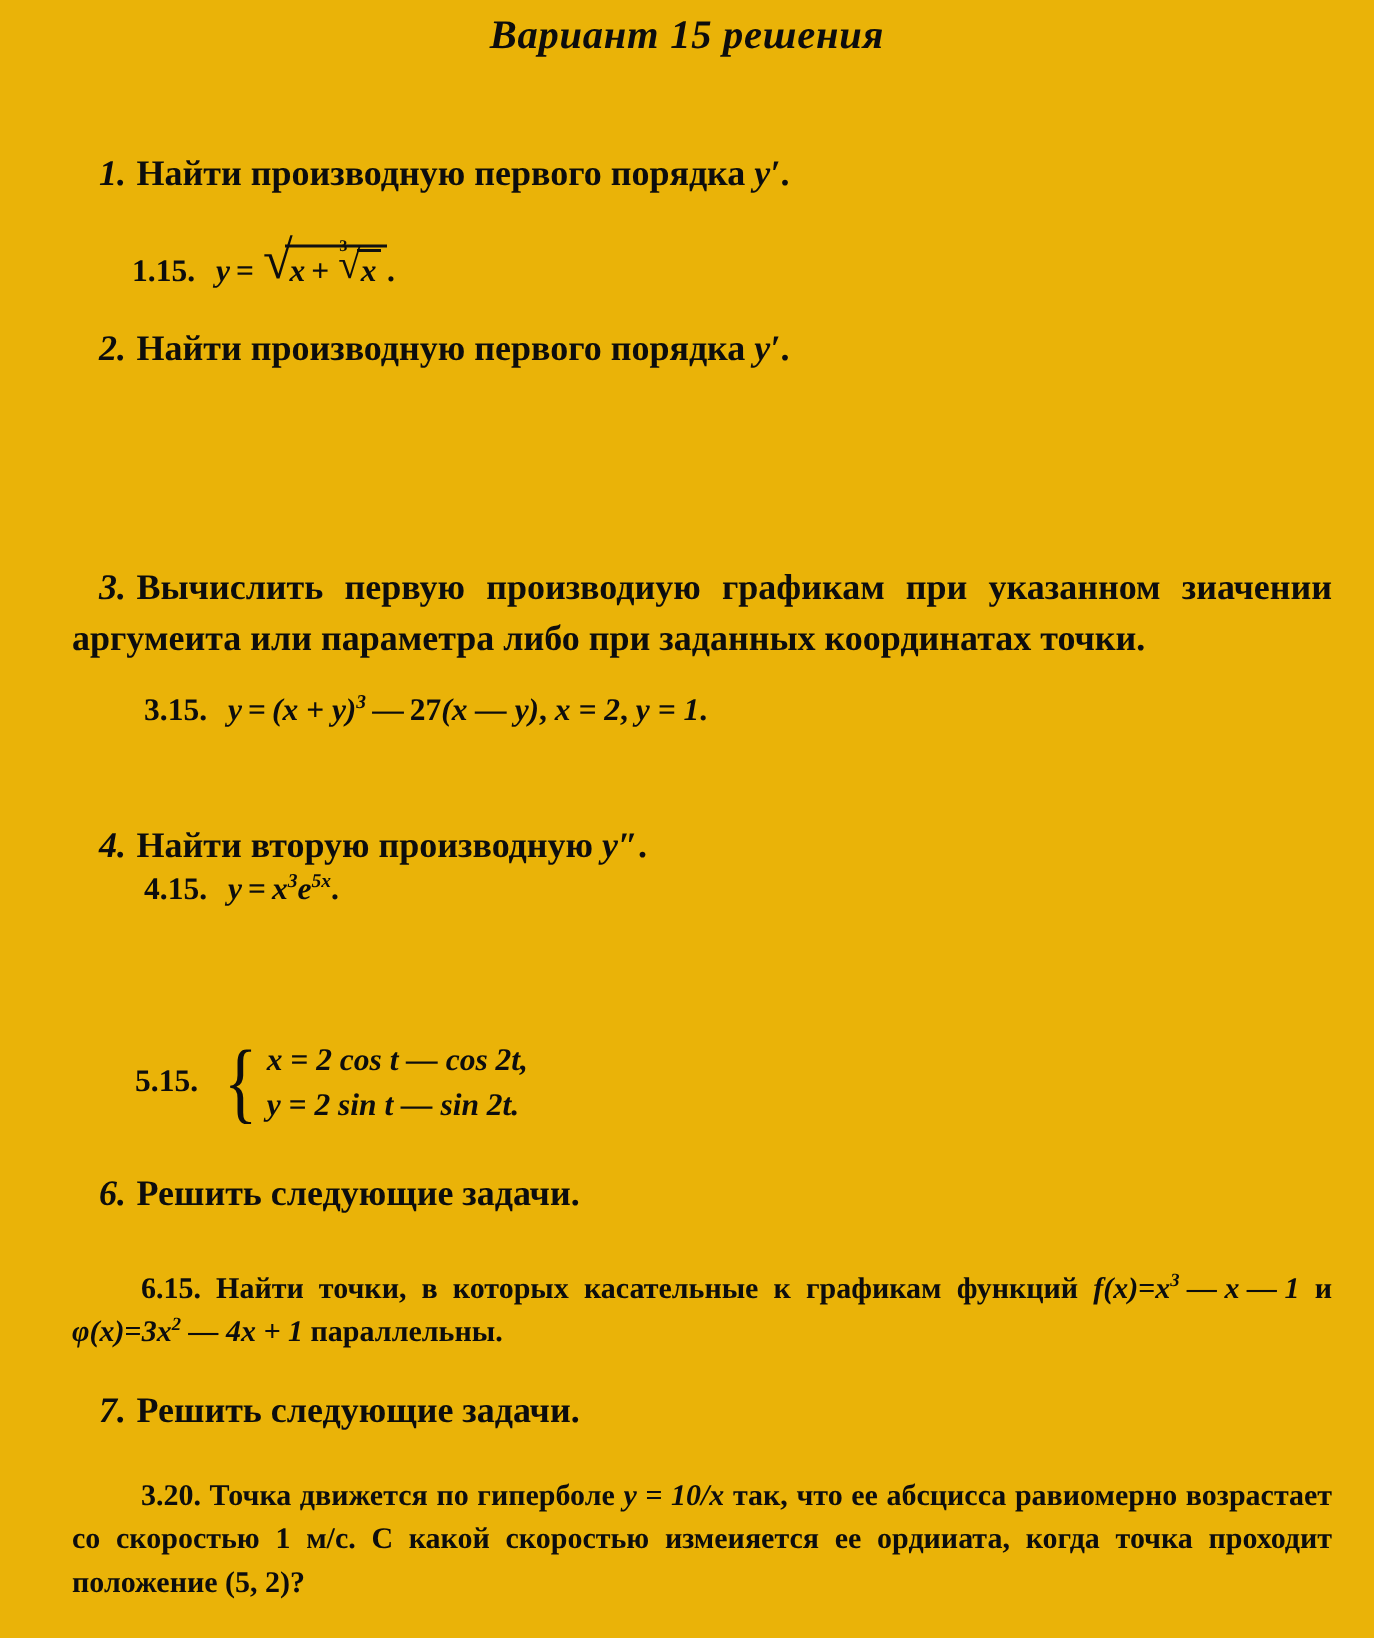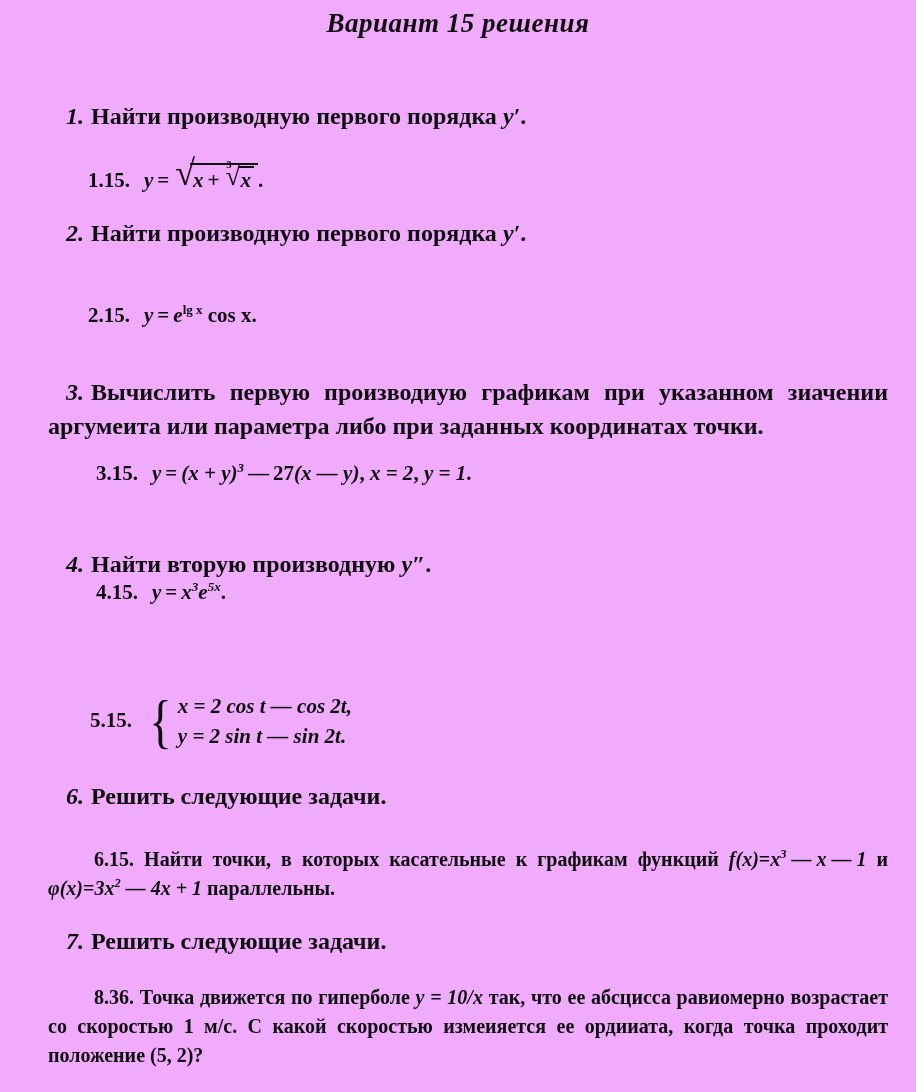--- a/index.html
+++ b/index.html
@@ -11,21 +11,21 @@
     width: 916px;
     height: 1092px;
     position: relative;
     font-family: "Liberation Serif", "DejaVu Serif", serif;
     color: #0d0d0d;
     overflow: hidden;
   }
   .page {
     position: absolute;
     inset: 0;
-    background: #f0abfc;
+    background: #eab308;
     padding-left: 16px;
   }
 
   
   .doc-title {
     position: absolute;
     top: 8px;
     left: 0;
     width: 916px;
     text-align: center;
@@ -190,23 +190,20 @@
   </div>
 
   <div class="formula" id="f-115">
     <span class="lbl">1.15.</span><span class="mi">y</span><span class="op">=</span><span class="rad outer"><span class="radbar"><span class="mi">x</span><span class="op">+</span><span class="rad"><span class="radidx">3</span><span class="radbar"><span class="mi">x</span></span></span></span></span><span>.</span>
   </div>
 
   <div class="prompt" id="prompt-2">
     <span class="pnum">2.</span><span>Найти производную первого порядка</span><span>&nbsp;</span><span class="mi">y′</span><span>.</span>
   </div>
 
-  <div class="formula" id="f-215">
-    <span class="lbl">2.15.</span><span class="mi">y</span><span class="op">=</span><span class="mi">e</span><span class="sup-up">lg x</span><span>&nbsp;</span><span>cos x</span><span>.</span>
-  </div>
 
   <div class="prompt" id="prompt-3">
     <span class="pnum">3.</span><span>Вычислить первую производиую графикам при указанном зиачении аргумеита или параметра либо при заданных координатах точки.</span>
   </div>
 
   <div class="formula" id="f-315">
     <span class="lbl">3.15.</span><span class="mi">y</span><span class="op">=</span><span class="mi">(x + y)</span><span class="sup">3</span><span class="op">—</span><span>27</span><span class="mi">(x — y)</span><span>,</span><span>&nbsp;</span><span class="mi">x = 2</span><span>,</span><span>&nbsp;</span><span class="mi">y = 1</span><span>.</span>
   </div>
 
   <div class="prompt" id="prompt-4">
@@ -236,19 +233,19 @@
     <span>и</span>
     <span class="fr"><span class="mi">φ(x)</span><span class="op">=</span><span class="mi">3x</span><span class="sup">2</span><span class="mi">&nbsp;</span><span class="mi">— 4x + 1</span></span>
     <span>параллельны.</span>
   </div>
 
   <div class="prompt" id="prompt-7">
     <span class="pnum">7.</span><span>Решить следующие задачи.</span>
   </div>
 
   <div class="para-formula" id="f-715">
-    <span class="indent"></span><span class="lbl">8.36.</span>
+    <span class="indent"></span><span class="lbl">3.20.</span>
     <span>Точка движется по гиперболе</span>
     <span class="mi">y = 10/x</span>
     <span>так, что ее абсцисса равиомерно возрастает со скоростью 1 м/с. С какой скоростью измеияется ее ордииата, когда точка проходит положение (5, 2)?</span>
   </div>
 
 </div>
 
 </body></html>

